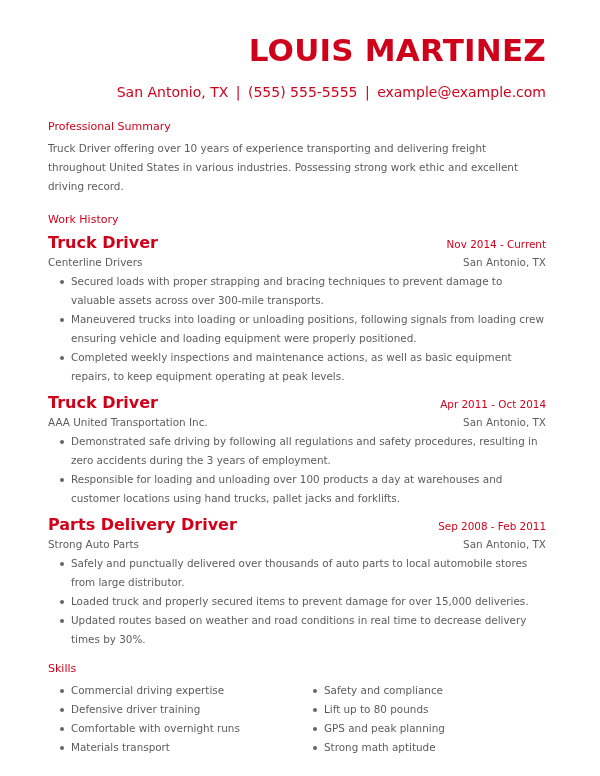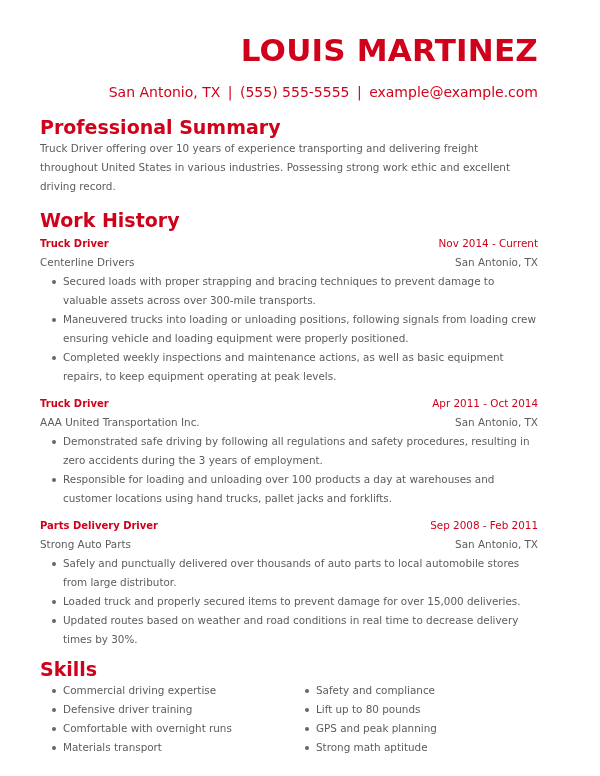--- a/index.html
+++ b/index.html
@@ -1,30 +1,30 @@
 <!DOCTYPE html>
 <html><head>
   <meta charset="utf-8">
   <style>
     html, body { margin: 0; padding: 0; background: #ffffff; }
     body { width: 600px; height: 776px; overflow: hidden; font-family: "DejaVu Sans", sans-serif; color: #5a5a5a; }
-    .page { position: relative; width: 580px; height: 776px; box-sizing: border-box; padding: 0 42px 0 40px; }
+    .page { position: relative; width: 580px; height: 776px; box-sizing: border-box; padding: 0 42px 0 40px; margin-left: 8px; }
     .header { text-align: right; padding-top: 32px; }
     .name { font-family: "DejaVu Sans", sans-serif; font-weight: bold; font-size: 31px; color: #d0021b; letter-spacing: 0.2px; line-height: 36px; margin: 0; }
     .contact { font-size: 14px; color: #d0021b; margin-top: 17px; line-height: 14px; }
     .contact span.sep { padding: 0 3px; }
-    .section-title { font-weight: bold; font-size: 19px; color: #d0021b; margin: 0; line-height: 20px; }
+    .section-title { font-weight: normal; font-size: 11px; color: #d0021b; margin: 0; line-height: 20px; }
     .summary-title { margin-top: 18px; }
     .text { font-size: 10.4px; line-height: 19px; color: #5c5c5c; }
     .summary { margin-top: 2px; }
     .work-title { margin-top: 14px; }
     .job { margin-top: 4px; }
     .job + .job { margin-top: 8px; }
     .row { display: flex; justify-content: space-between; align-items: baseline; }
-    .job-title { font-weight: bold; font-size: 10px; color: #d0021b; line-height: 18px; }
+    .job-title { font-weight: bold; font-size: 16px; color: #d0021b; line-height: 18px; }
     .job-dates { font-size: 10.4px; color: #d0021b; line-height: 18px; }
     .company, .location { font-size: 10.4px; color: #5c5c5c; line-height: 19px; }
     ul.bullets { list-style: none; margin: 0; padding: 0 0 0 11px; }
     ul.bullets li { position: relative; padding-left: 12px; font-size: 10.4px; line-height: 19px; color: #5c5c5c; }
     ul.bullets li::before { content: ""; position: absolute; left: 1px; top: 8px; width: 4px; height: 4px; border-radius: 50%; background: #666; }
     .skills-title { margin-top: 10px; }
     .skills { display: flex; margin-top: 2px; gap: 8px; }
     .skills ul { width: 261px; }
   </style>
 </head>

